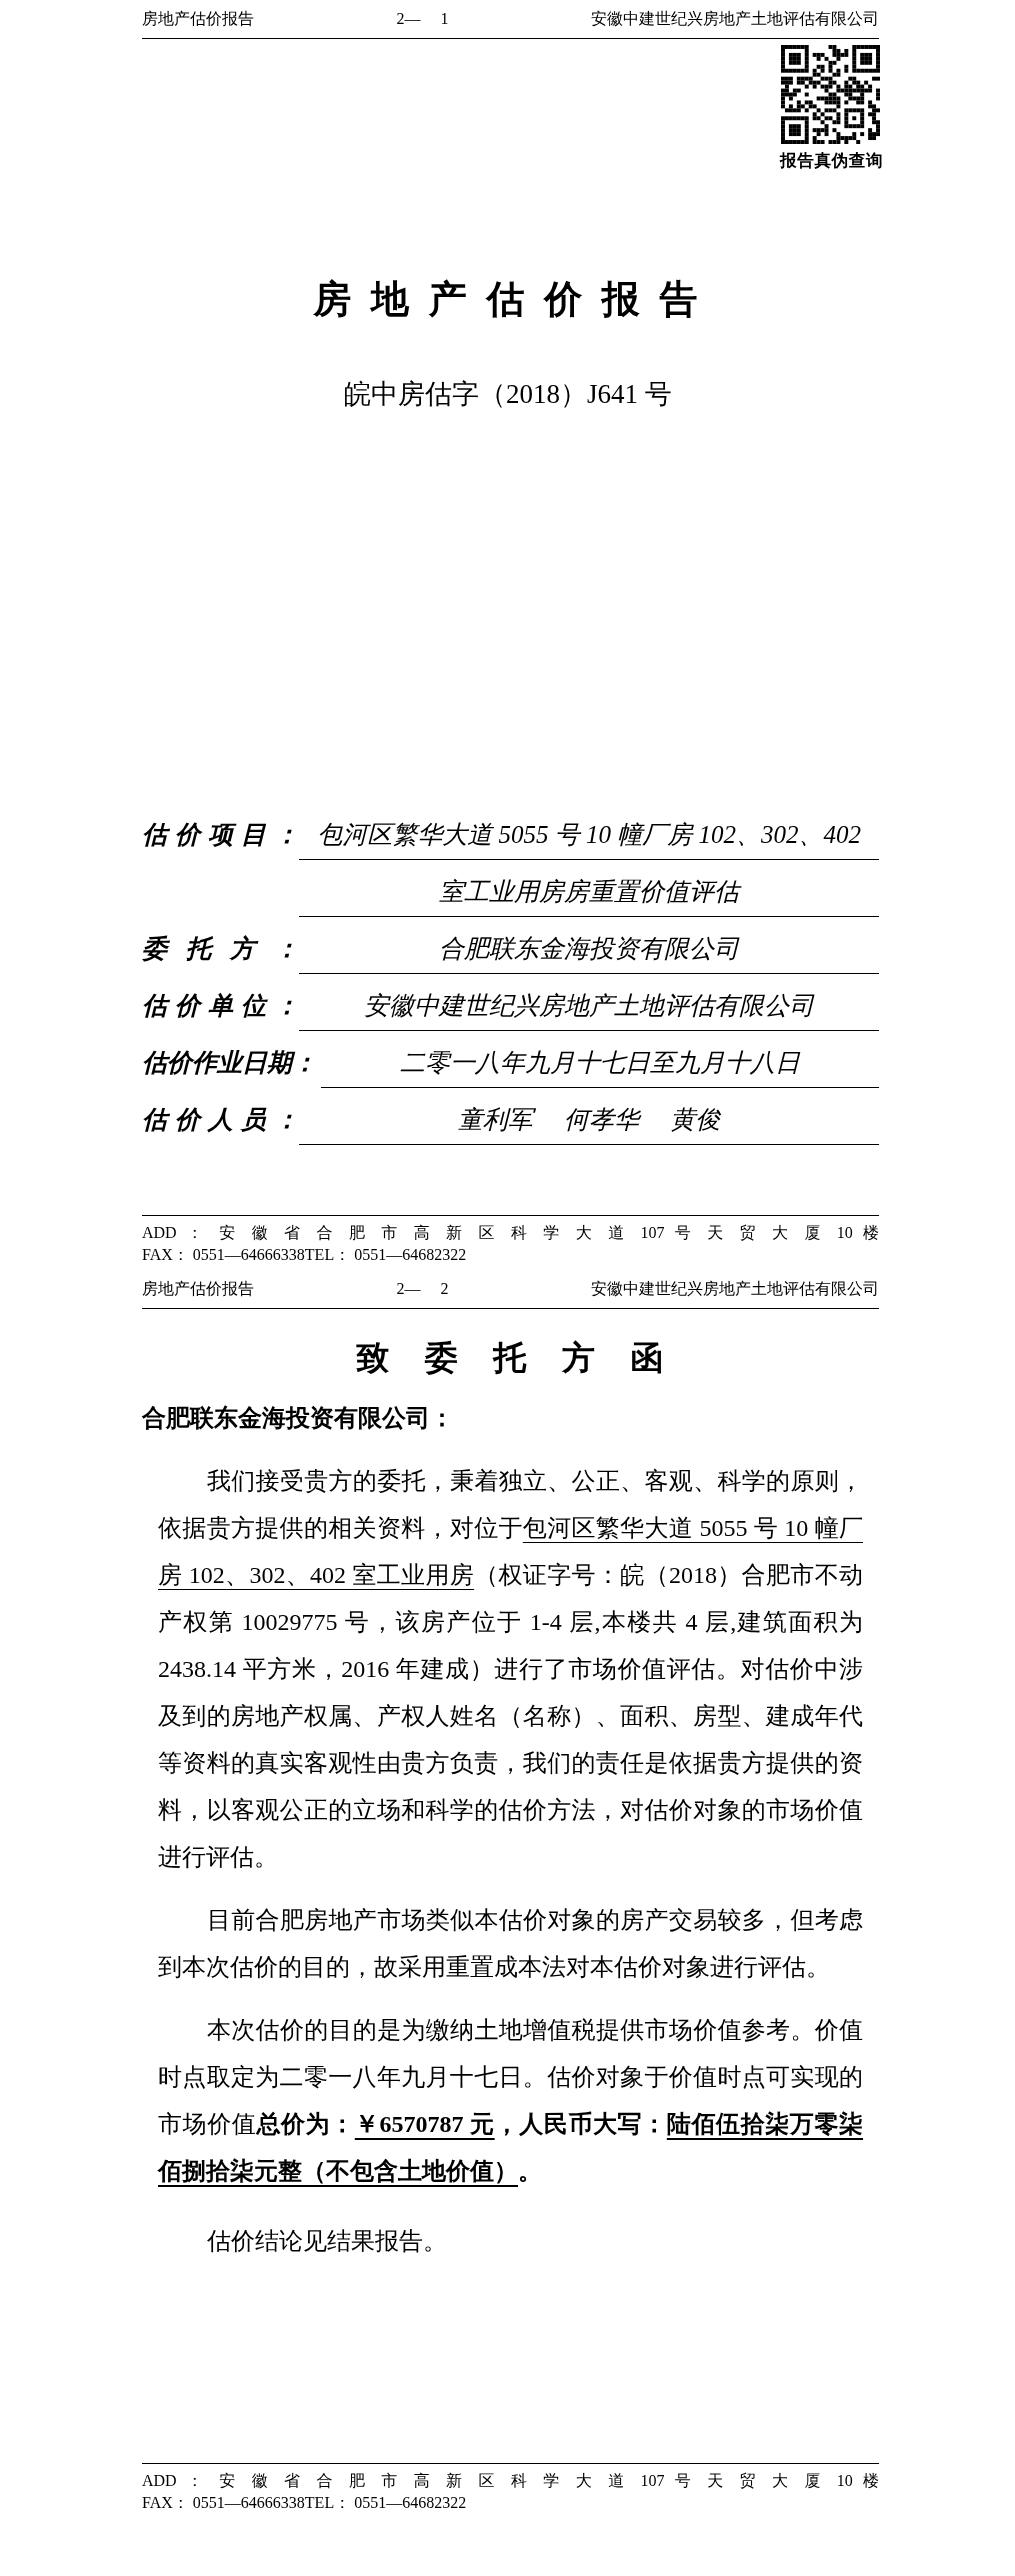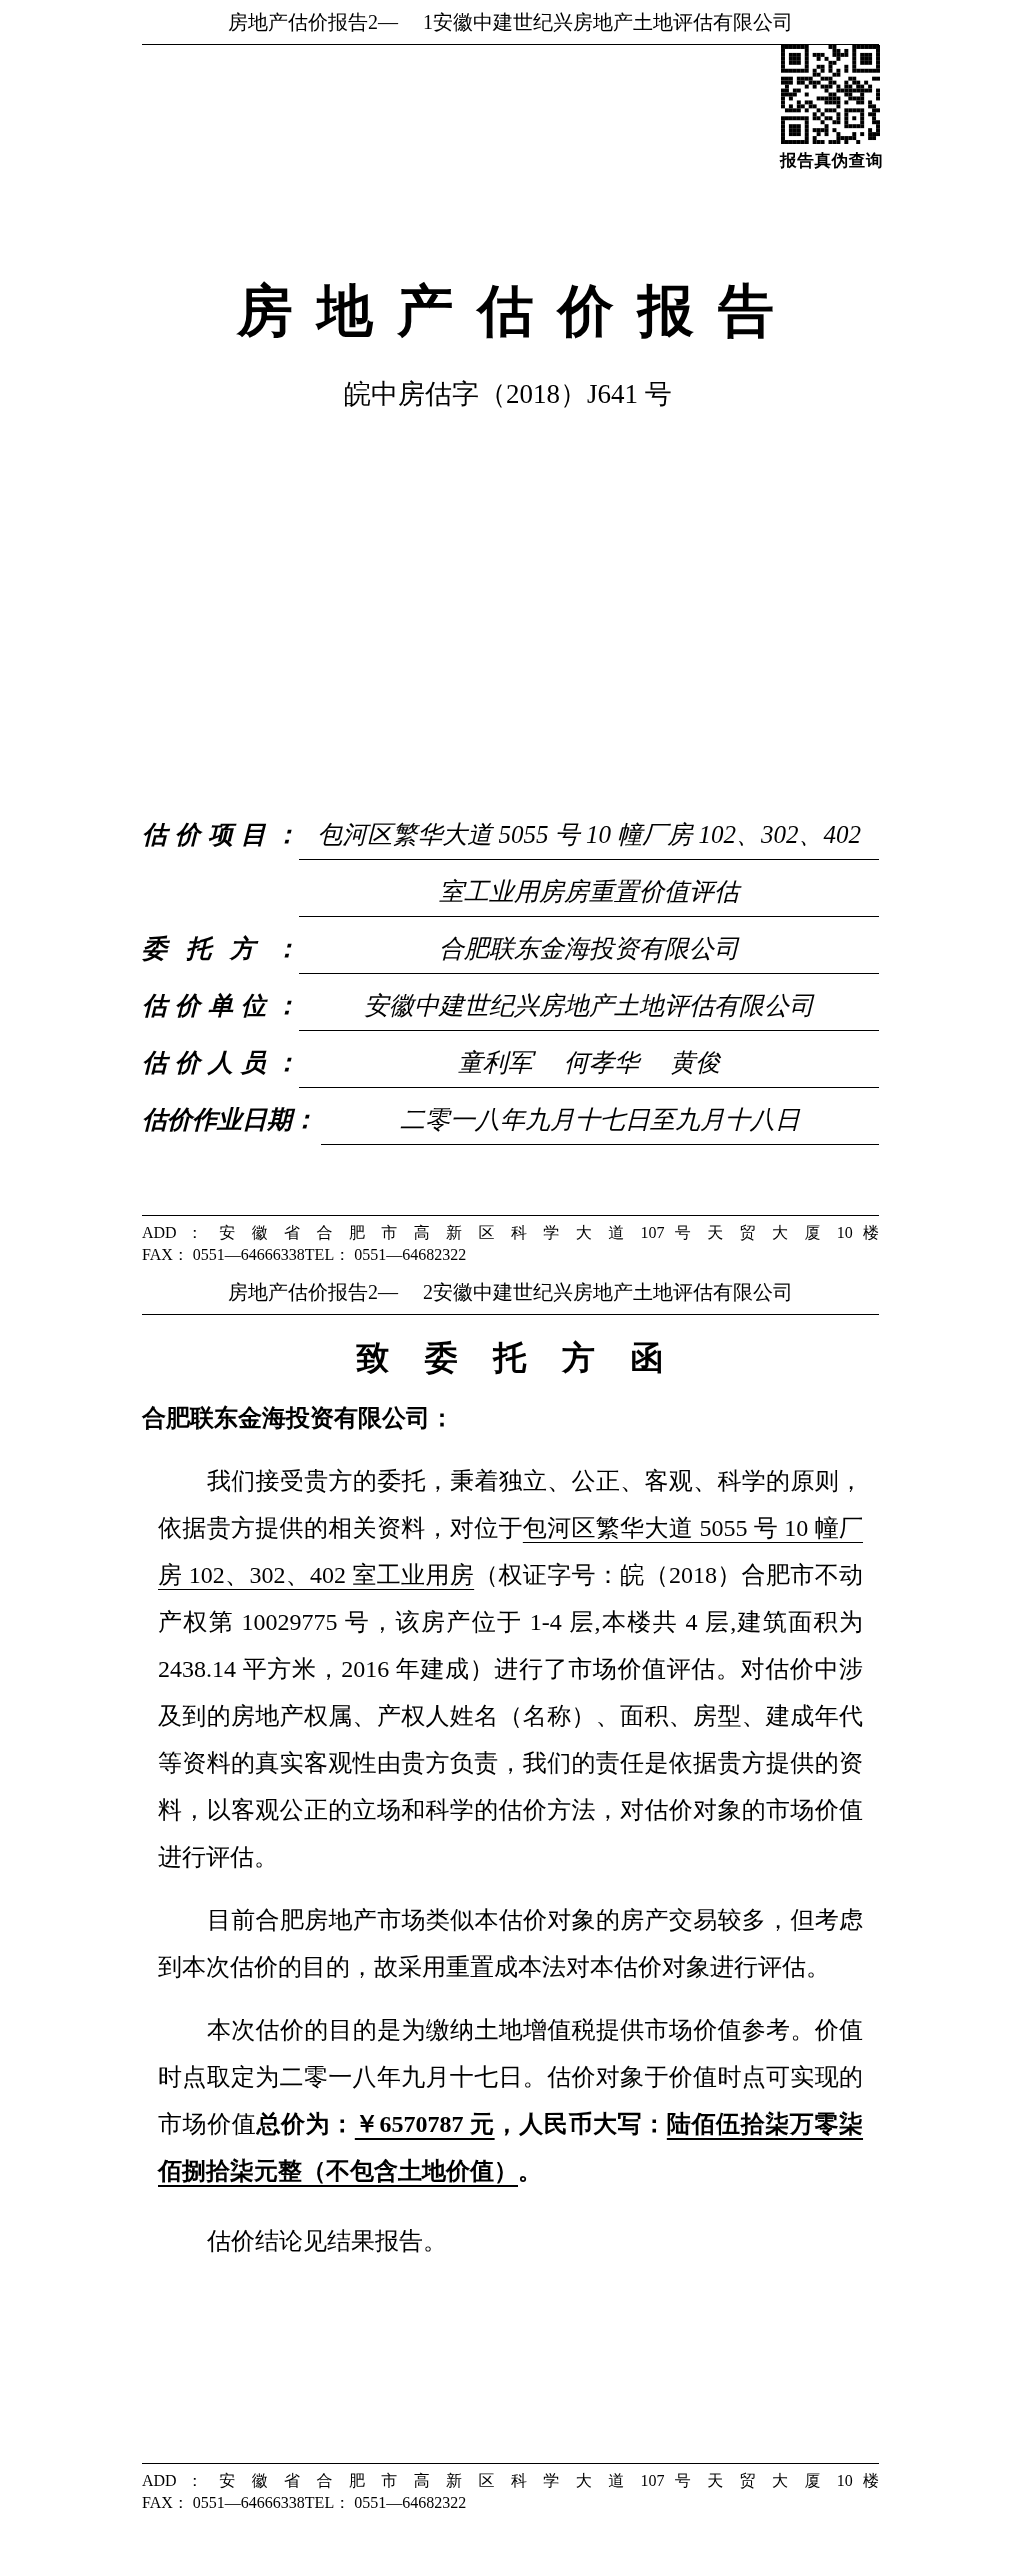--- a/index.html
+++ b/index.html
@@ -13,23 +13,23 @@
     overflow: hidden;
   }
   .pre { white-space: pre; }
 
   
   .doc-header {
     position: absolute;
     left: 142px;
     width: 737px;
     display: flex;
-    justify-content: center;
+    justify-content: space-between;
     align-items: baseline;
-    font-size: 20px;
+    font-size: 16px;
     border-bottom: 1.3px solid #000;
     padding-bottom: 7.7px;
   }
   .p1-header { top: 9px; }
   .p2-header { top: 1279px; }
 
   
   .qr-block {
     position: absolute;
     top: 45px;
@@ -46,21 +46,21 @@
     white-space: nowrap;
   }
 
   
   .main-title {
     position: absolute;
     top: 274px;
     left: 0;
     width: 1016px;
     text-align: center;
-    font-size: 56px;
+    font-size: 38px;
     font-weight: bold;
     letter-spacing: 5.1px;
     white-space: pre;
   }
   .doc-no {
     position: absolute;
     top: 376px;
     left: 0;
     width: 1016px;
     text-align: center;
@@ -503,32 +503,32 @@
       <div class="fvals">
         <div class="fval">合肥联东金海投资有限公司</div>
       </div>
     </div>
     <div class="frow">
       <div class="flabel">估价单位：</div>
       <div class="fvals">
         <div class="fval">安徽中建世纪兴房地产土地评估有限公司</div>
       </div>
     </div>
+    <div class="frow wide">
+      <div class="flabel">估价作业日期：</div>
+      <div class="fvals">
+        <div class="fval">二零一八年九月十七日至九月十八日</div>
+      </div>
+    </div>
     <div class="frow">
       <div class="flabel">估价人员：</div>
       <div class="fvals">
         <div class="fval">童利军　 何孝华　 黄俊</div>
       </div>
     </div>
-    <div class="frow wide">
-      <div class="flabel">估价作业日期：</div>
-      <div class="fvals">
-        <div class="fval">二零一八年九月十七日至九月十八日</div>
-      </div>
-    </div>
   </div>
 
   <div class="doc-footer p1-footer">
     <div class="addr">ADD ： 安 徽 省 合 肥 市 高 新 区 科 学 大 道 107 号 天 贸 大 厦 10 楼</div>
     <div class="faxtel">
       <span>FAX： 0551—64666338</span>
       <span>TEL： 0551—64682322</span>
     </div>
   </div>
 

